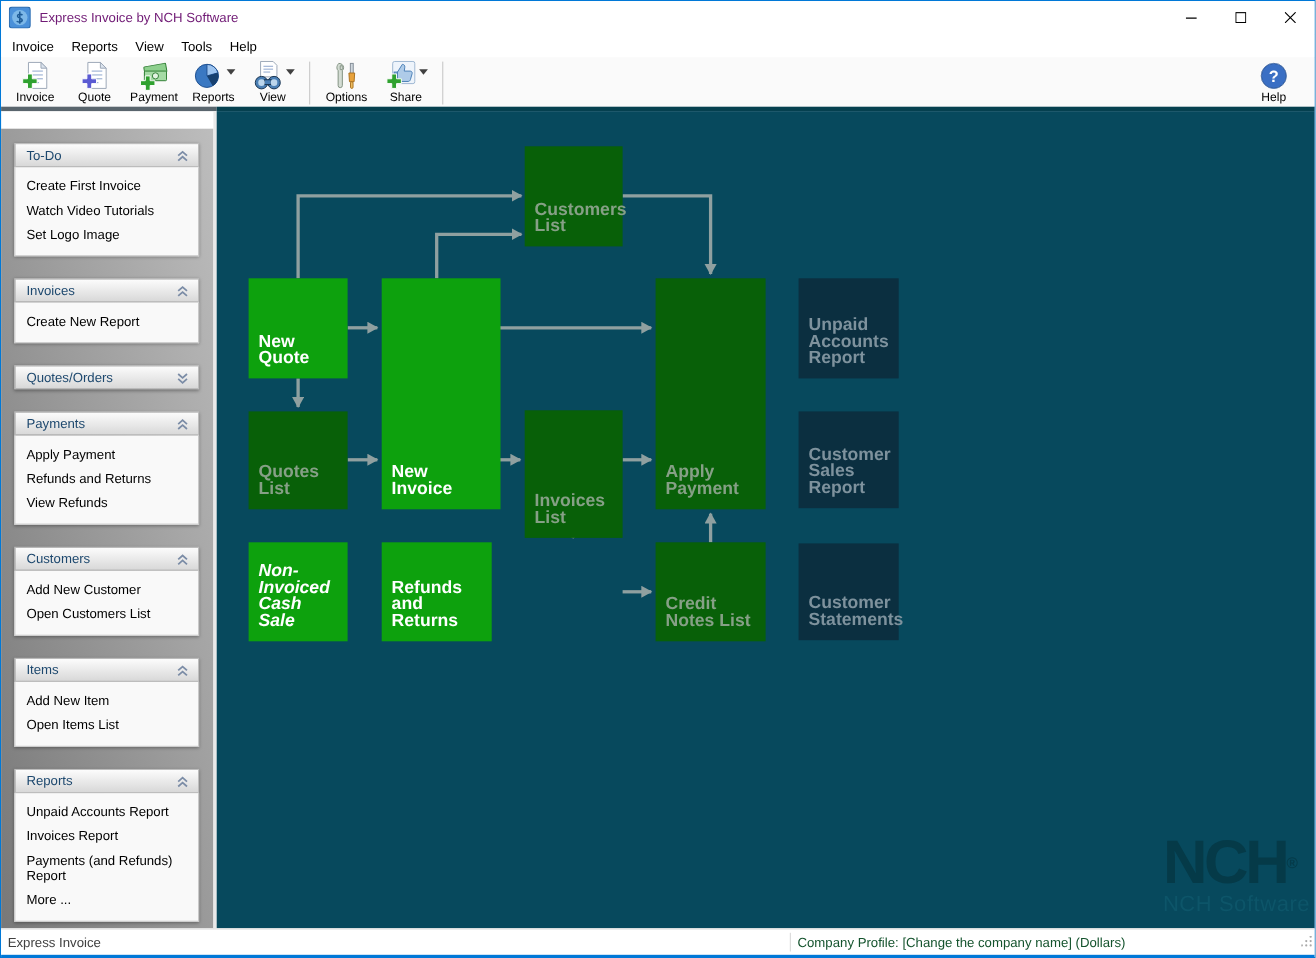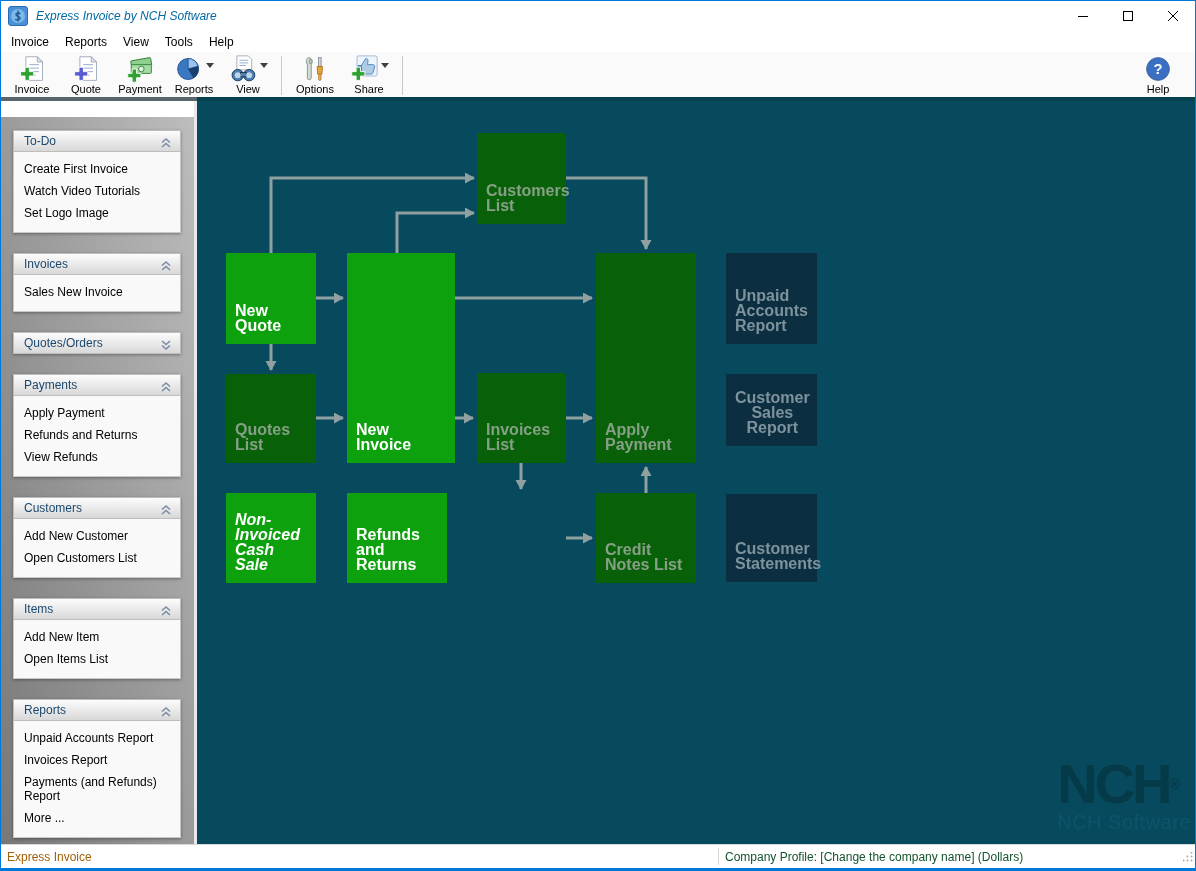--- a/index.html
+++ b/index.html
@@ -3,21 +3,21 @@
 <meta charset="utf-8">
 <style>
   * { box-sizing: border-box; margin: 0; padding: 0; }
   html,body { width:1196px; height:871px; overflow:hidden; }
   body { font-family:"Liberation Sans","DejaVu Sans",sans-serif; }
   .window { width:1196px; height:871px; border:1px solid #0078d7; display:flex; flex-direction:column; background:#fff; }
 
   
   .titlebar { height:30px; background:#fff; display:flex; align-items:center; flex:0 0 auto; }
   .app-icon { width:20px; height:20px; margin:0 8px 0 7px; }
-  .title-text { font-size:12px; color:#0369a1;font-style:italic; }
+  .title-text { font-size:12px; color:#701a75; }
   .win-controls { margin-left:auto; display:flex; height:30px; }
   .win-btn { width:45px; height:30px; display:flex; align-items:center; justify-content:center; }
   .win-btn svg { width:10px; height:10px; }
 
   
   .menubar { height:21px; background:#fff; display:flex; align-items:center; padding-left:2px; flex:0 0 auto; }
   .menu-item { font-size:12px; color:#000; padding:2px 8px; }
 
   
   .toolbar { height:45px; background:#fafafa; display:flex; align-items:stretch; padding:1px 4px 0 4px; flex:0 0 auto; }
@@ -60,21 +60,21 @@
   .fbox.navy { background:#0b2f40; } .fbox.navy .flabel { color:#7e929d; }
   .arrow-svg { position:absolute; top:0; left:0; pointer-events:none; }
 
   .watermark { position:absolute; right:4px; bottom:10px; text-align:left; pointer-events:none; }
   .wm-big { font-size:56px; font-weight:bold; letter-spacing:-3px; color:#053a48; line-height:50px; font-family:"Liberation Sans",sans-serif; }
   .wm-reg { font-size:14px; letter-spacing:0; vertical-align:top; color:#053a48; }
   .wm-sub { font-size:20px; color:#0d5569; margin-top:2px; letter-spacing:0.5px; }
 
   
   .statusbar { height:26px; background:#fff; border-top:1px solid #d9d9d9; border-bottom:2px solid #0078d7; position:relative; display:flex; align-items:center; flex:0 0 auto; }
-  .status-left { font-size:12px; color:#a16207; padding-left:6px; }
+  .status-left { font-size:12px; color:#404040; padding-left:6px; }
   .status-div { position:absolute; left:717px; top:3px; bottom:3px; width:1px; background:#d9d9d9; }
   .status-right { position:absolute; left:724px; font-size:12px; color:#14532d; }
   .grip { position:absolute; right:2px; bottom:2px; }
 </style>
 </head>
 <body>
 
 <div class="window">
 
   <div class="titlebar">
@@ -234,21 +234,21 @@
           </div>
         </div>
         <div class="panel">
           <div class="panel-header">
             <span class="panel-title">Invoices</span>
             <span class="chev"><svg viewBox="0 0 12 12" fill="none" stroke="#7b8ca6" stroke-width="1.6">
                 <path d="M2 5.5L6 2l4 3.5M2 10L6 6.5 10 10"></path>
               </svg></span>
           </div>
           <div class="panel-body">
-            <div class="side-link">Sales New Invoice</div>
+            <div class="side-link">Create New Report</div>
           </div>
         </div>
         <div class="panel">
           <div class="panel-header">
             <span class="panel-title">Quotes/Orders</span>
             <span class="chev"><svg viewBox="0 0 12 12" fill="none" stroke="#7b8ca6" stroke-width="1.6">
                 <path d="M2 2l4 3.5L10 2M2 6.5L6 10l4-3.5"></path>
               </svg></span>
           </div>
         </div>
@@ -340,24 +340,24 @@
         </div>
         <div class="fbox darkgreen" style="left: 399px; top: 152px; width: 100px; height: 210px;">
           <span class="flabel">Apply Payment</span>
         </div>
         <div class="fbox navy" style="left: 529px; top: 152px; width: 91px; height: 91px;">
           <span class="flabel">Unpaid Accounts Report</span>
         </div>
         <div class="fbox darkgreen" style="left: 29px; top: 273px; width: 90px; height: 89px;">
           <span class="flabel">Quotes List</span>
         </div>
-        <div class="fbox darkgreen" style="left: 280px; top: 272px; width: 89px; height: 90px;">
+        <div class="fbox darkgreen" style="left: 280px; top: 272px; width: 89px; height: 116px;">
           <span class="flabel">Invoices List</span>
         </div>
-        <div class="fbox navy" style="left: 529px; top: 273px; width: 91px; height: 72px; text-align: center;">
+        <div class="fbox navy" style="left: 529px; top: 273px; width: 91px; height: 88px;">
           <span class="flabel">Customer Sales Report</span>
         </div>
         <div class="fbox green" style="left: 29px; top: 392px; width: 90px; height: 90px; font-style: italic;">
           <span class="flabel">Non-Invoiced Cash Sale</span>
         </div>
         <div class="fbox green" style="left: 150px; top: 392px; width: 100px; height: 90px;">
           <span class="flabel">Refunds and Returns</span>
         </div>
         <div class="fbox darkgreen" style="left: 399px; top: 392px; width: 100px; height: 90px;">
           <span class="flabel">Credit Notes List</span>

